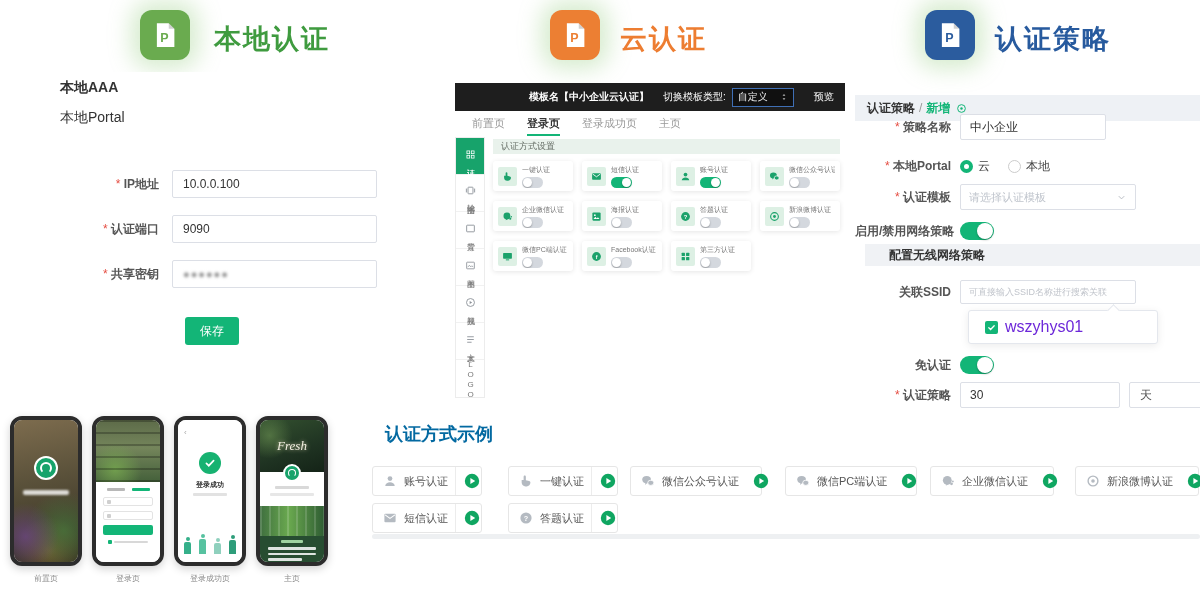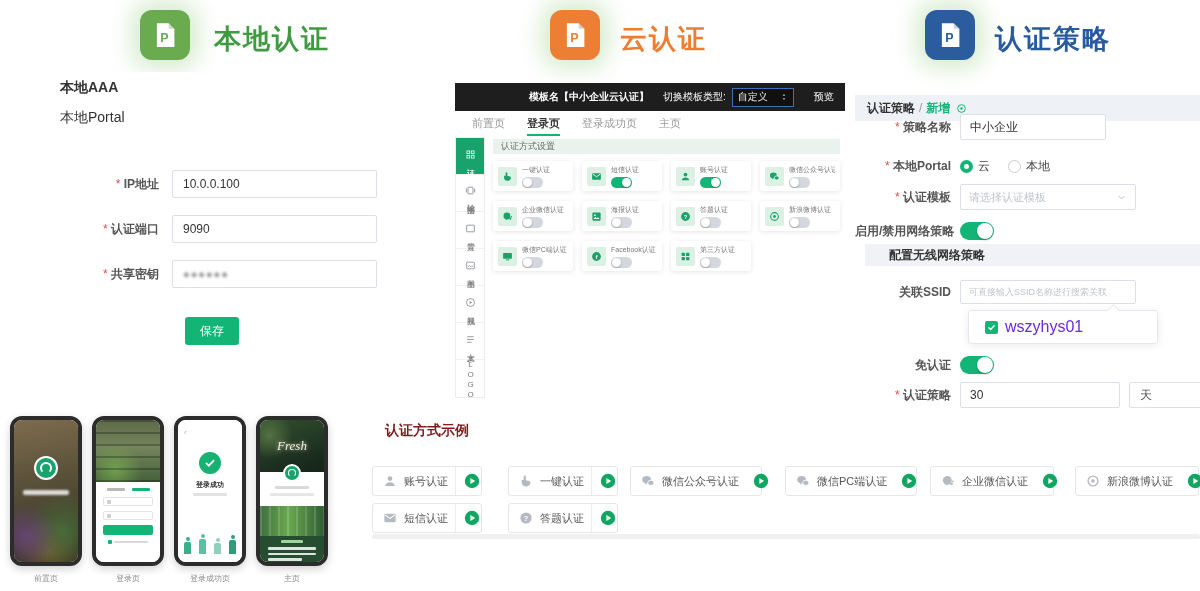--- a/index.html
+++ b/index.html
@@ -179,21 +179,21 @@
   .s4line.a { top:14px; width:34px; height:3px; }
   .s4line.b { top:21px; width:44px; height:2.5px; background:#e7e7e7; }
   .scr4-photo { position:absolute; top:86px; left:0; right:0; height:30px;
       background: repeating-linear-gradient(90deg, rgba(255,255,255,.15) 0 2px, transparent 2px 9px),
                   linear-gradient(90deg,#3f6f3f,#6aa94f 45%,#2f5d33); }
   .scr4-panel { position:absolute; top:116px; left:0; right:0; bottom:0; background:#274d31; padding:4px 8px; }
   .s4bar { height:2.5px; background:rgba(255,255,255,.85); border-radius:1px; margin-bottom:3px; }
   .s4bar.hd { width:22px; height:3px; background:#9fd3a0; margin:0 auto 4px; }
 
   
-  .ex-title { position:absolute; left:385px; top:422px; font-size:14px; font-weight:bold; color:#7f1d1d; }
+  .ex-title { position:absolute; left:385px; top:422px; font-size:18px; font-weight:bold; color:#0369a1; }
   .chip { position:absolute; height:30px; background:#fff; border:1px solid #e6e6e6; border-radius:3px;
           display:flex; align-items:center; padding-left:10px; gap:7px; font-size:11px; color:#555; }
   .chip .gicon { width:14px; height:14px; color:#b4bac1; flex:none; }
   .chip .chip-label { white-space:nowrap; }
   .chip-sep { width:1px; align-self:stretch; background:#ececec; margin-left:auto; }
   .chip-play { width:33px; display:flex; align-items:center; justify-content:center; cursor:pointer; }
   .chip-play svg { width:16px; height:16px; color:#0fa661; }
   .ex-divider { position:absolute; left:372px; top:534px; width:828px; height:5px; background:#eef0f2; border-radius:3px; }
 
   .c0 { left:372px; width:110px; top:466px; } .c1 { left:508px; width:110px; top:466px; }

